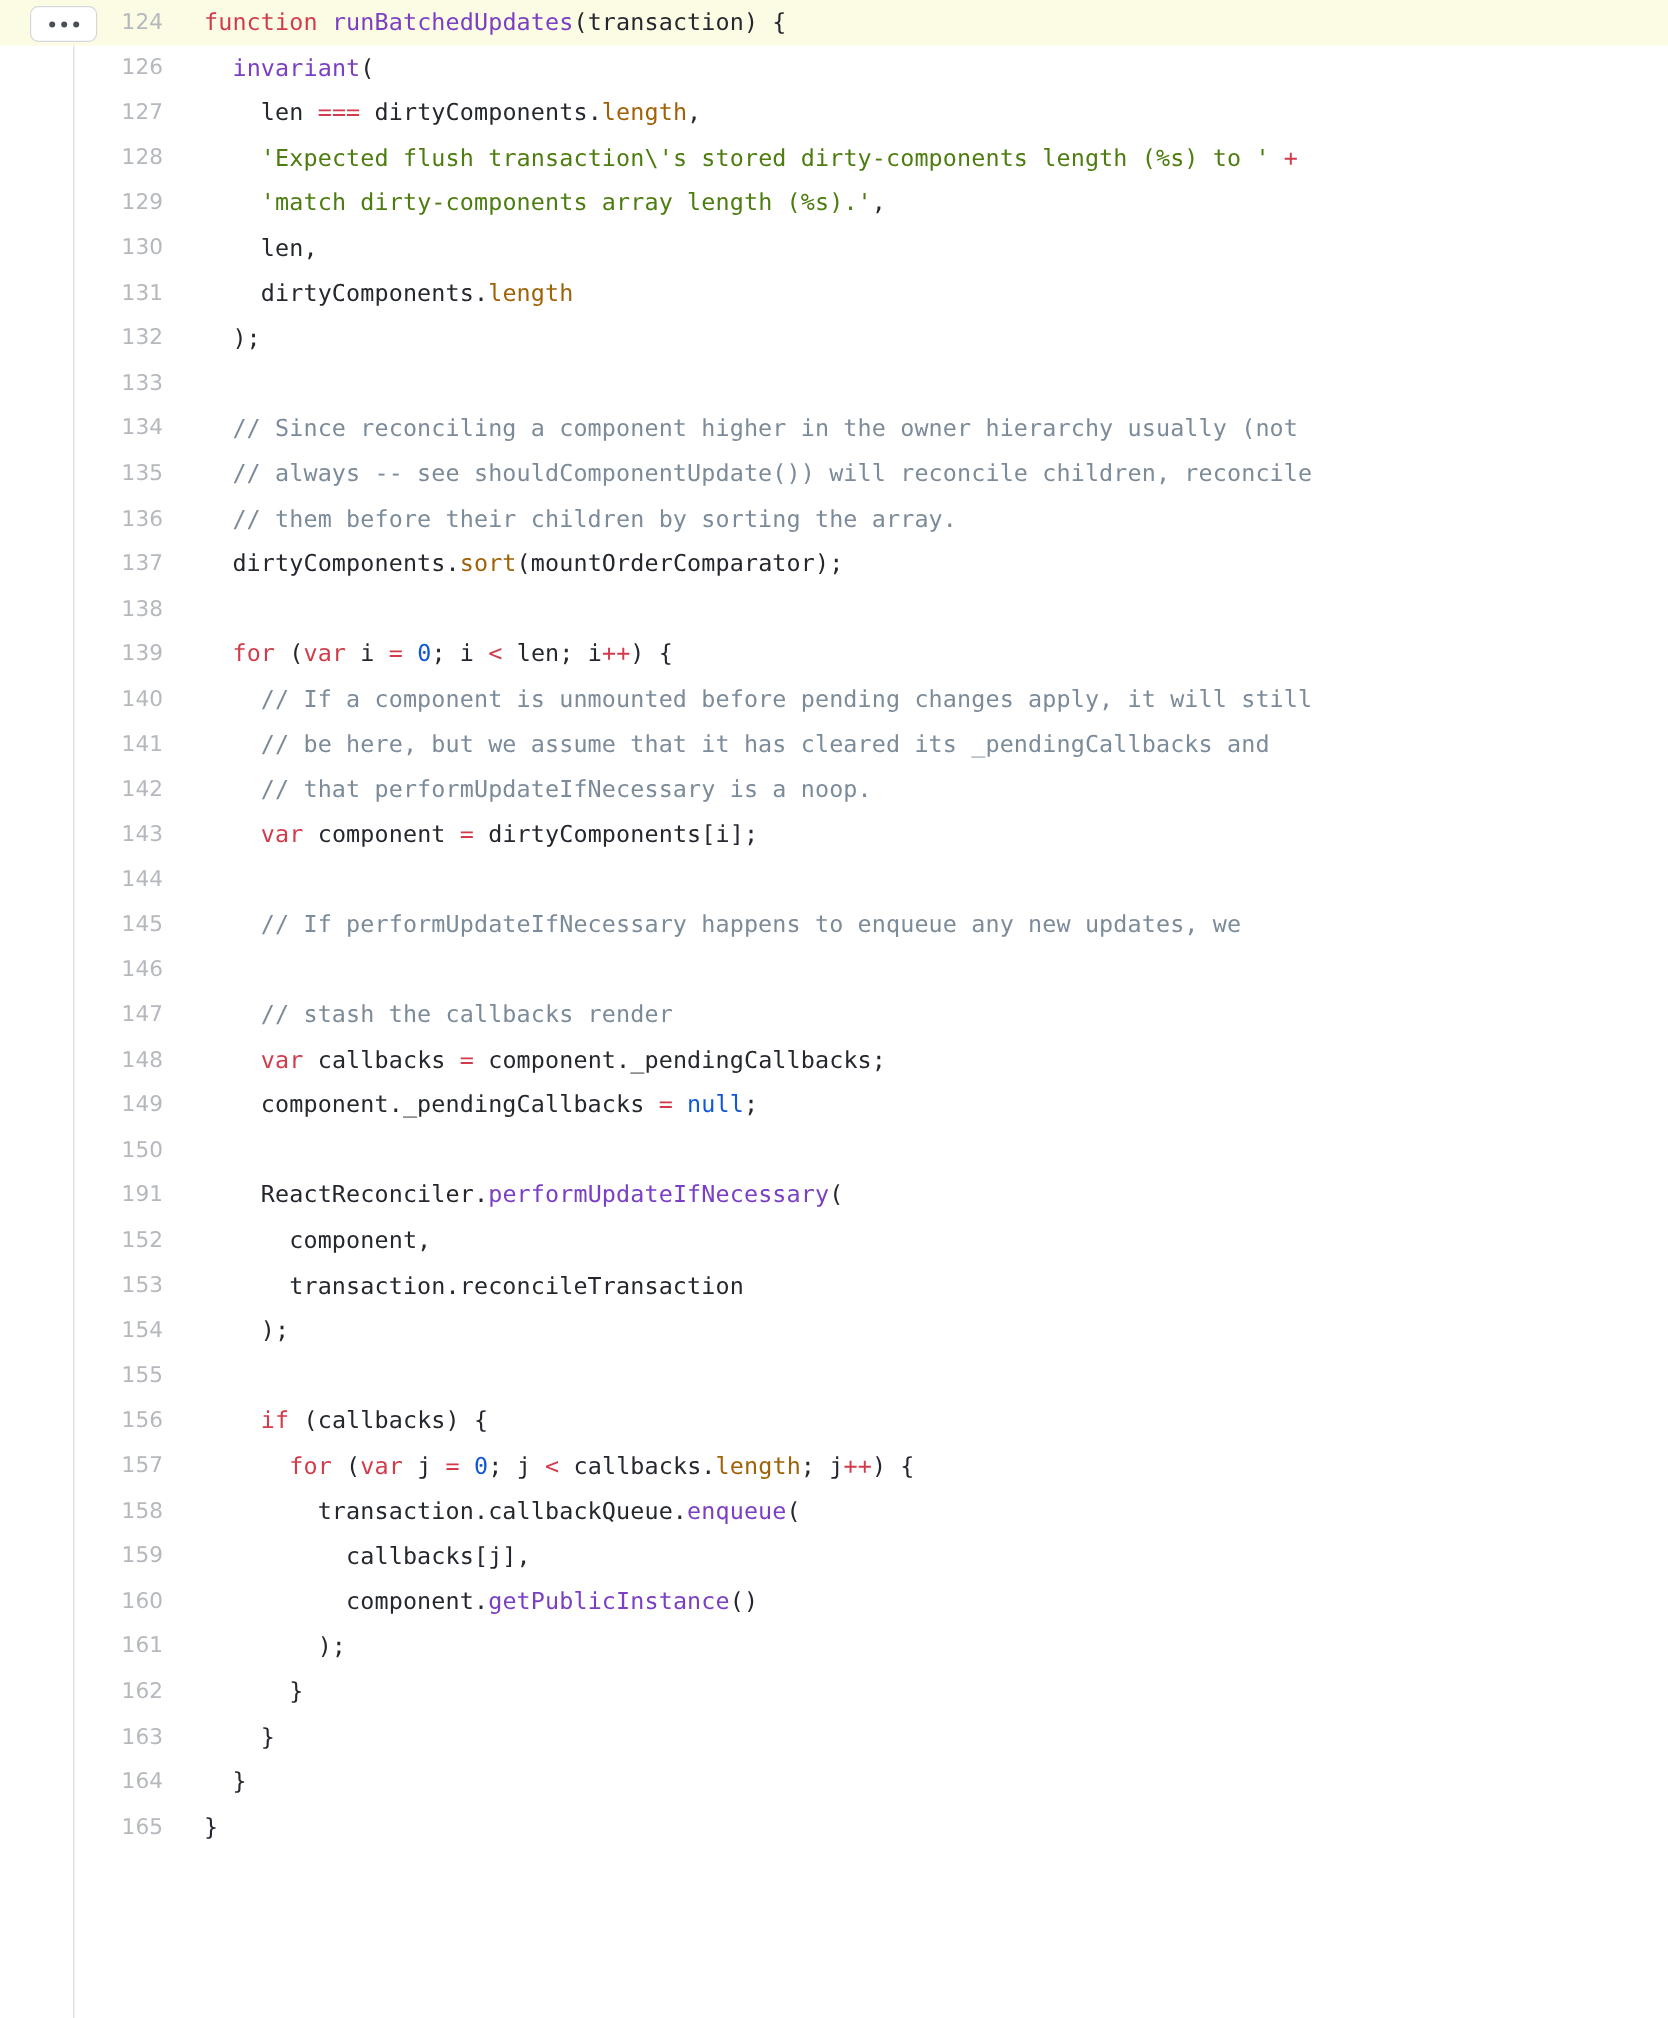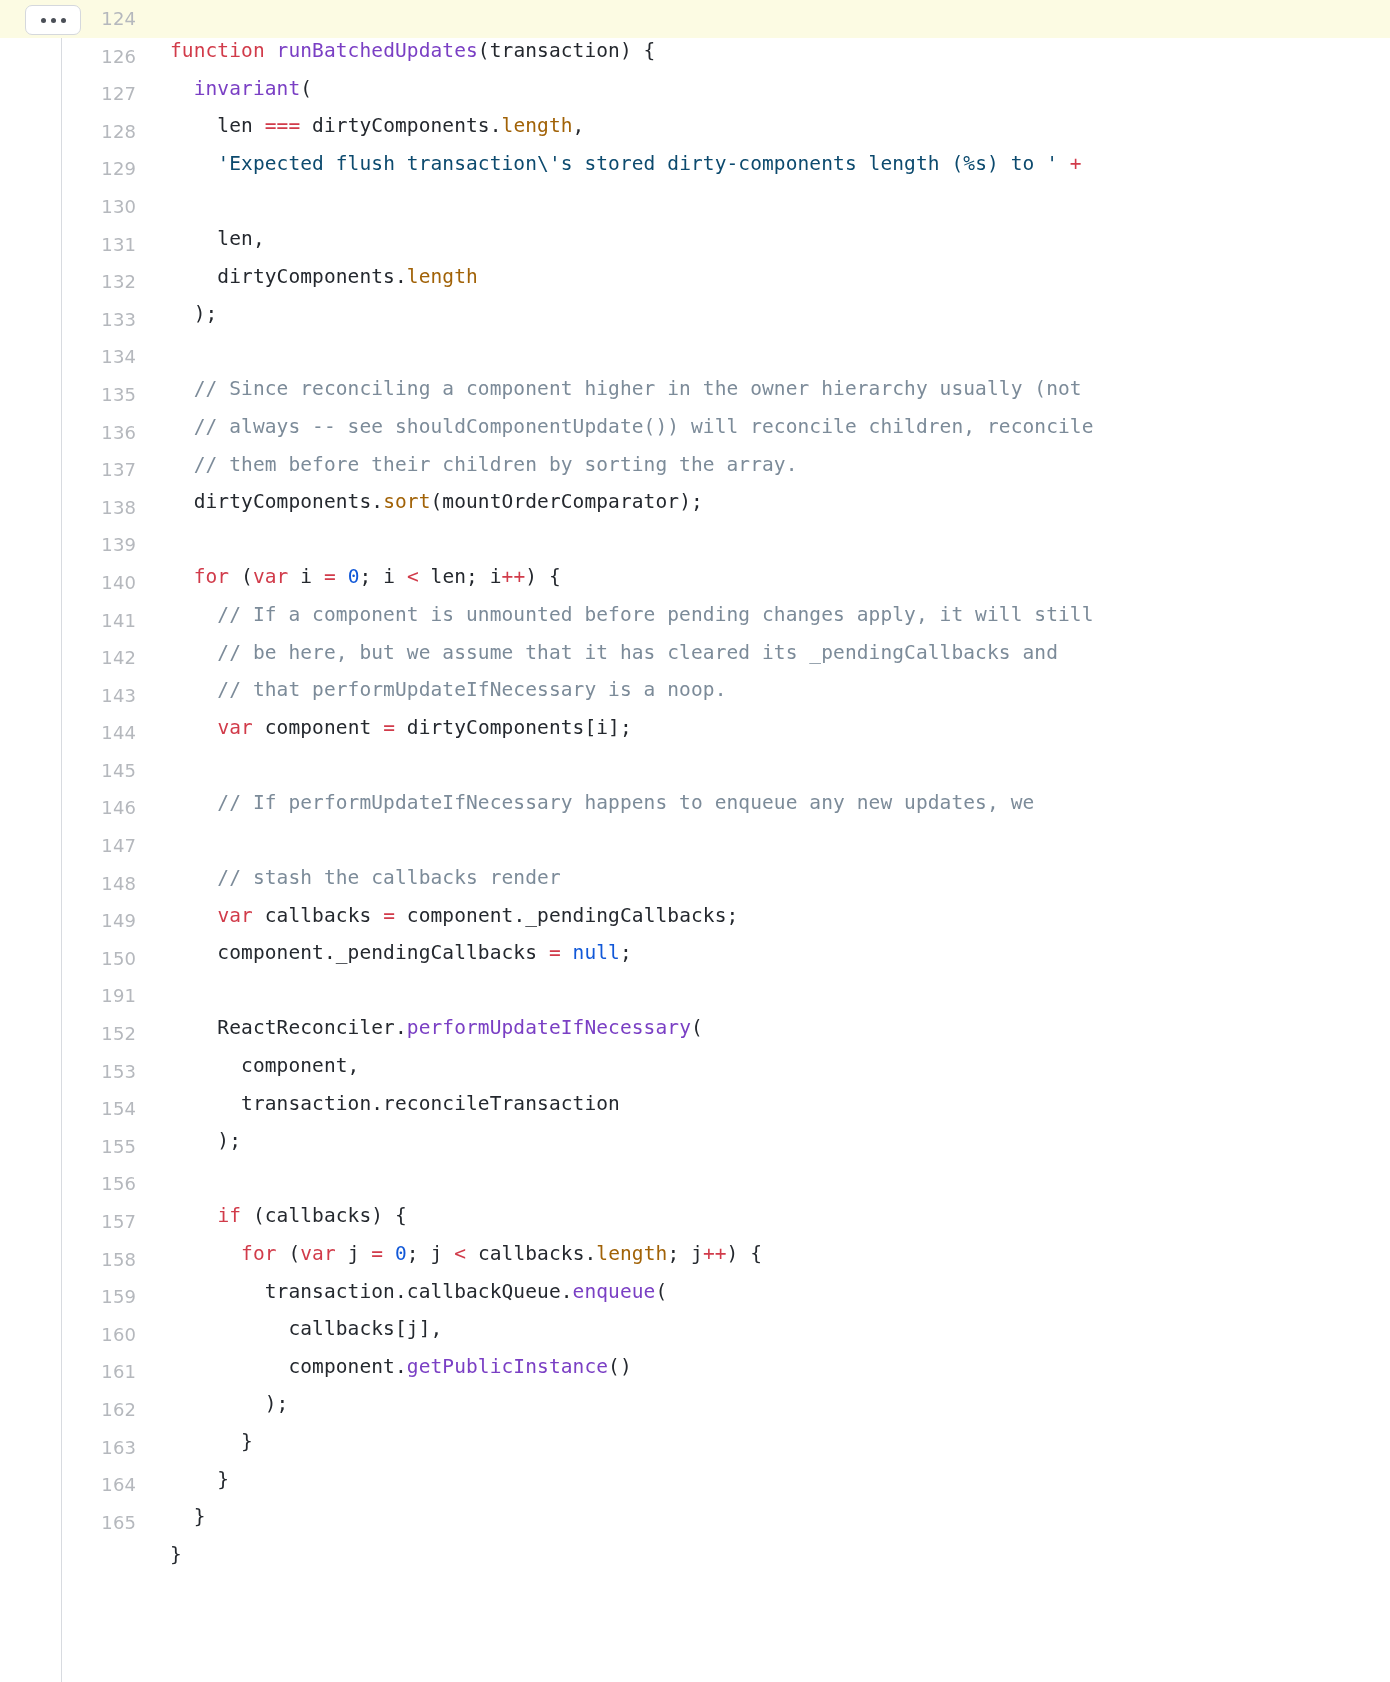--- a/index.html
+++ b/index.html
@@ -82,27 +82,26 @@
     font-family: "DejaVu Sans", "Liberation Sans", sans-serif;
     user-select: none;
   }
 
   .src {
     position: absolute;
     left: 170px;
     top: 0;
     right: 0;
     color: #24282e;
-    margin-top: 32px;
   }
 
   
   .t-kw   { color: #d13b4a; }       
   .t-fn   { color: #7a3fc4; }       
-  .t-str  { color: #0c4a6e; }       
+  .t-str  { color: #4d7c0f; }       
   .t-com  { color: #7c8b99; text-align: right; }       
   .t-prop { color: #a16207; }       
   .t-num  { color: #1158d8; }
   .t-op   { color: #d13b4a; }       
   .t-pln  { color: #24282e; }
 </style>
 </head>
 <body>
 
 <div id="code-viewer">
@@ -113,21 +112,21 @@
     <span class="dot"></span>
     <span class="dot"></span>
     <span class="dot"></span>
   </div>
 
   <div class="code-lines" id="code-lines">
       <div class="line highlighted"><span class="ln">124</span><span class="src"><span class="t-kw">function</span><span class="t-pln"> </span><span class="t-fn">runBatchedUpdates</span><span class="t-pln">(transaction) {</span></span></div>
       <div class="line"><span class="ln">126</span><span class="src"><span class="t-pln">  </span><span class="t-fn">invariant</span><span class="t-pln">(</span></span></div>
       <div class="line"><span class="ln">127</span><span class="src"><span class="t-pln">    len </span><span class="t-op">===</span><span class="t-pln"> dirtyComponents.</span><span class="t-prop">length</span><span class="t-pln">,</span></span></div>
       <div class="line"><span class="ln">128</span><span class="src"><span class="t-pln">    </span><span class="t-str">'Expected flush transaction\'s stored dirty-components length (%s) to '</span><span class="t-pln"> </span><span class="t-op">+</span></span></div>
-      <div class="line"><span class="ln">129</span></div>
+      <div class="line"><span class="ln">129</span><span class="src"><span class="t-pln">    </span><span class="t-str">'match dirty-components array length (%s).'</span><span class="t-pln">,</span></span></div>
       <div class="line"><span class="ln">130</span><span class="src"><span class="t-pln">    len,</span></span></div>
       <div class="line"><span class="ln">131</span><span class="src"><span class="t-pln">    dirtyComponents.</span><span class="t-prop">length</span></span></div>
       <div class="line"><span class="ln">132</span><span class="src"><span class="t-pln">  );</span></span></div>
       <div class="line"><span class="ln">133</span><span class="src"><span class="t-pln"></span></span></div>
       <div class="line"><span class="ln">134</span><span class="src"><span class="t-com">  // Since reconciling a component higher in the owner hierarchy usually (not</span></span></div>
       <div class="line"><span class="ln">135</span><span class="src"><span class="t-com">  // always -- see shouldComponentUpdate()) will reconcile children, reconcile</span></span></div>
       <div class="line"><span class="ln">136</span><span class="src"><span class="t-com">  // them before their children by sorting the array.</span></span></div>
       <div class="line"><span class="ln">137</span><span class="src"><span class="t-pln">  dirtyComponents.</span><span class="t-prop">sort</span><span class="t-pln">(mountOrderComparator);</span></span></div>
       <div class="line"><span class="ln">138</span><span class="src"><span class="t-pln"></span></span></div>
       <div class="line"><span class="ln">139</span><span class="src"><span class="t-pln">  </span><span class="t-kw">for</span><span class="t-pln"> (</span><span class="t-kw">var</span><span class="t-pln"> i </span><span class="t-op">=</span><span class="t-pln"> </span><span class="t-num">0</span><span class="t-pln">; i </span><span class="t-op">&lt;</span><span class="t-pln"> len; i</span><span class="t-op">++</span><span class="t-pln">) {</span></span></div>

